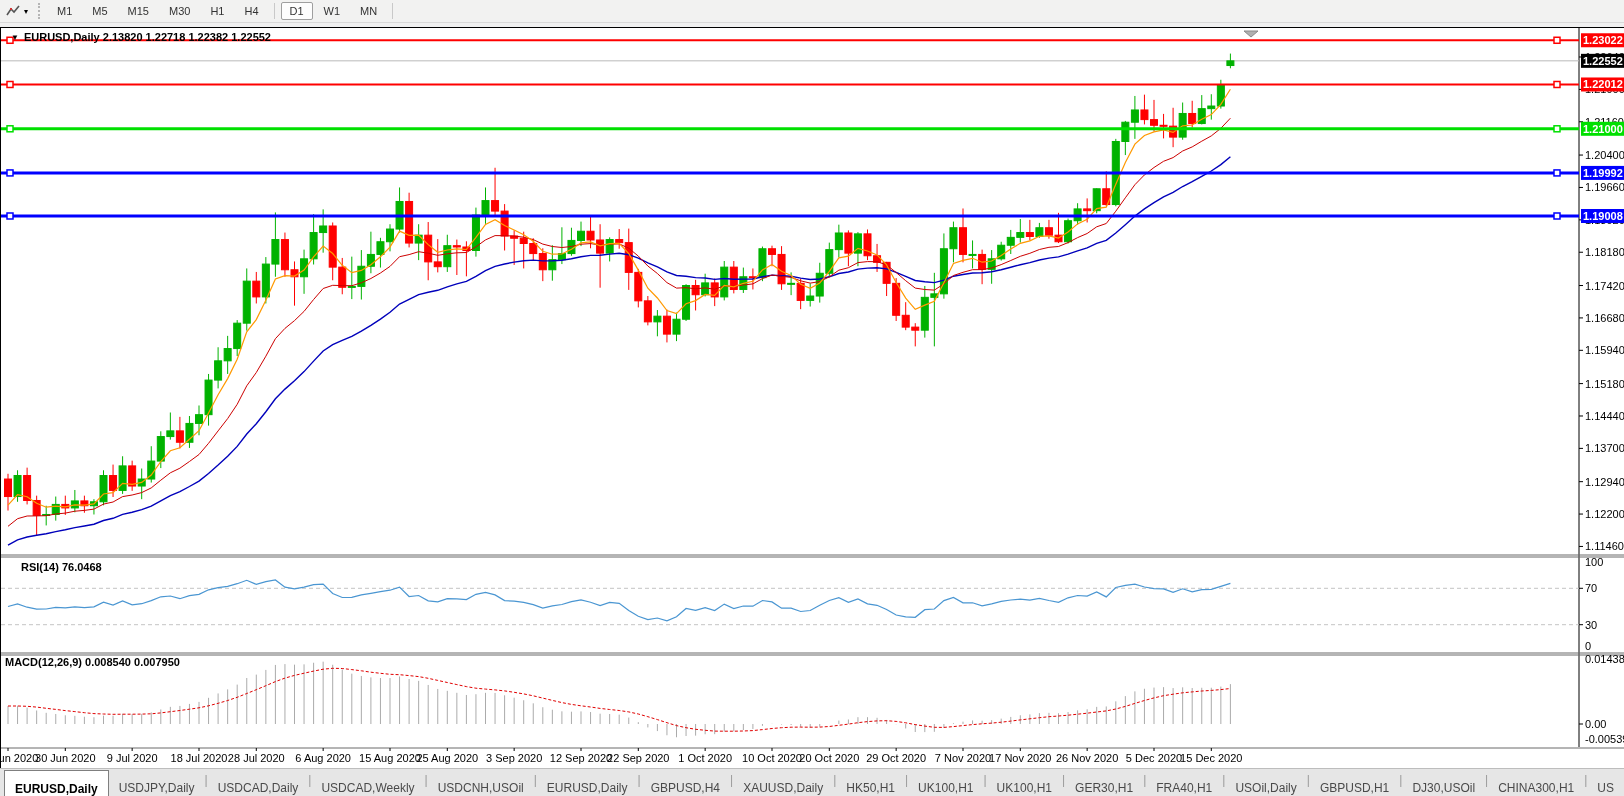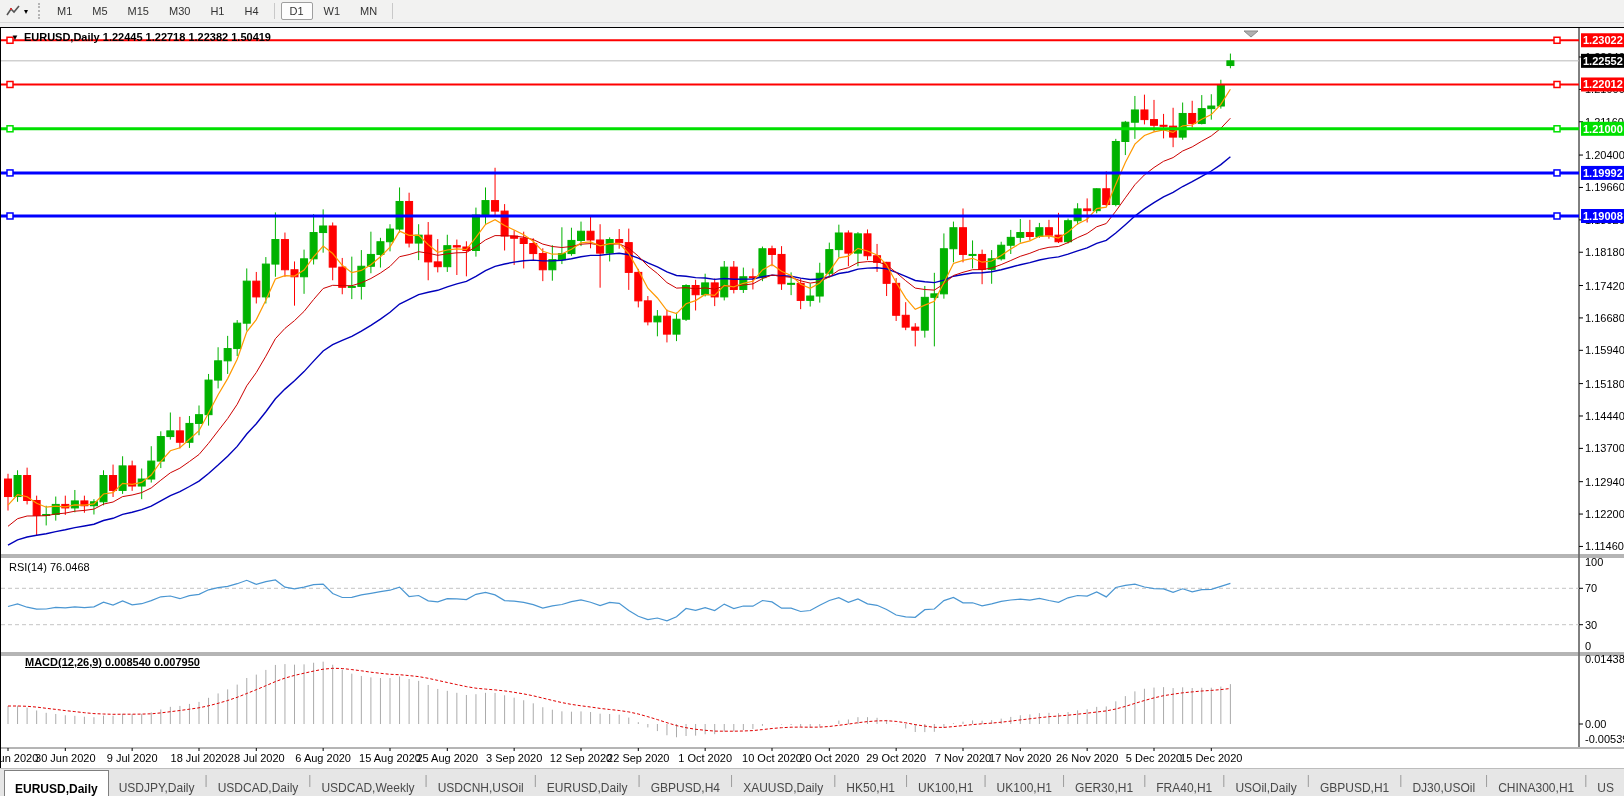--- a/index.html
+++ b/index.html
@@ -9,22 +9,22 @@
   .tb-icon{display:flex;align-items:center;gap:2px;padding:0 6px;height:20px;}
   .grip{width:3px;height:16px;margin:0 4px;border-left:2px dotted #b5b5b5;}
   .tf-btn{padding:2px 8px;margin:0 1px;border:1px solid transparent;border-radius:2px;cursor:default;color:#333;}
   .tf-btn.active{background:#fdfdfd;border:1px solid #9f9f9f;}
   .tb-divider{width:1px;height:16px;background:#c9c9c9;margin:0 5px;}
   
   #chartwin{position:absolute;left:0;top:27px;width:1624px;height:741px;background:#ffffff;border:1px solid #000;box-sizing:border-box;}
   #chartsvg{position:absolute;left:0;top:0;}
   .ovl{position:absolute;font-size:11px;color:#000;white-space:pre;}
   #title-row{left:10px;top:3px;font-weight:bold;display:flex;align-items:center;gap:5px;}
-  #rsi-label{left:8px;top:533px;font-weight:normal;}
-  #macd-label{left:24px;top:628px;font-weight:bold;text-decoration:underline;}
+  #rsi-label{left:20px;top:533px;font-weight:bold;}
+  #macd-label{left:4px;top:628px;font-weight:bold;}
   .caret{font-size:8px;color:#000;}
   
   #tabbar{position:absolute;left:0;top:768px;width:1624px;height:28px;background:#e6e6e6;border-top:1px solid #bdbdbd;display:flex;align-items:flex-start;font-size:12px;}
   .tab{padding:11px 10px 4px 10px;margin-top:1px;color:#4a4a4a;white-space:nowrap;cursor:default;}
   .tab.active{background:#ffffff;border:1px solid #7f7f7f;border-bottom:none;color:#000;font-weight:bold;margin-left:4px;}
   .tab-sep{color:#9a9a9a;margin-top:4px;}
   .tab-arrow{margin-left:auto;margin-top:6px;margin-right:4px;color:#222;font-size:9px;}
 </style>
 </head>
 <body>
@@ -565,21 +565,21 @@
         <text x="1019.3000000000001" y="734" font-size="11px" font-family="Liberation Sans, sans-serif" fill="#000" text-anchor="middle">17 Nov 2020</text>
         <line x1="1086.15" y1="720" x2="1086.15" y2="723" stroke="#000"></line>
         <text x="1086.15" y="734" font-size="11px" font-family="Liberation Sans, sans-serif" fill="#000" text-anchor="middle">26 Nov 2020</text>
         <line x1="1153" y1="720" x2="1153" y2="723" stroke="#000"></line>
         <text x="1153" y="734" font-size="11px" font-family="Liberation Sans, sans-serif" fill="#000" text-anchor="middle">5 Dec 2020</text>
         <line x1="1210.3000000000002" y1="720" x2="1210.3000000000002" y2="723" stroke="#000"></line>
         <text x="1210.3000000000002" y="734" font-size="11px" font-family="Liberation Sans, sans-serif" fill="#000" text-anchor="middle">15 Dec 2020</text>
       </svg>
     <div class="ovl" id="title-row">
       <span class="caret">▼</span>
-      <span>EURUSD,Daily 1.22445 1.22718 1.22382 1.50419</span>
+      <span>EURUSD,Daily 2.13820 1.22718 1.22382 1.22552</span>
     </div>
     <div class="ovl" id="rsi-label">RSI(14) 76.0468</div>
     <div class="ovl" id="macd-label">MACD(12,26,9) 0.008540 0.007950</div>
   </div>
 
   <div id="tabbar">
       <div class="tab active">EURUSD,Daily</div>
       <div class="tab">USDJPY,Daily</div>
       <div class="tab-sep">|</div>
       <div class="tab">USDCAD,Daily</div>

